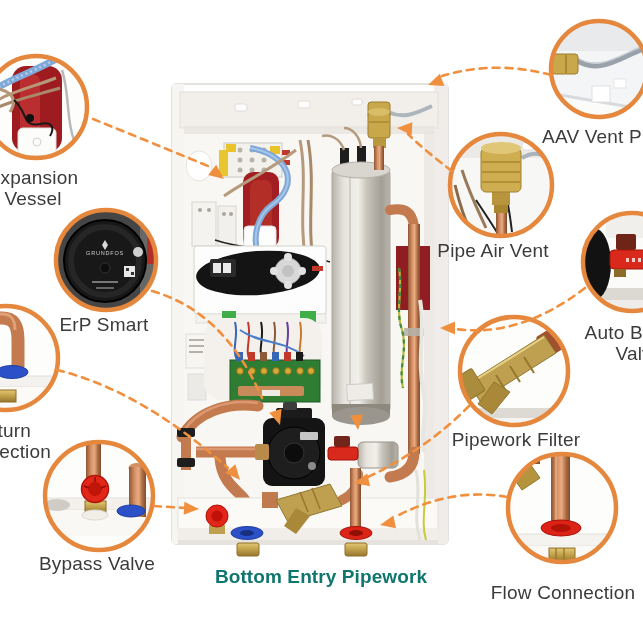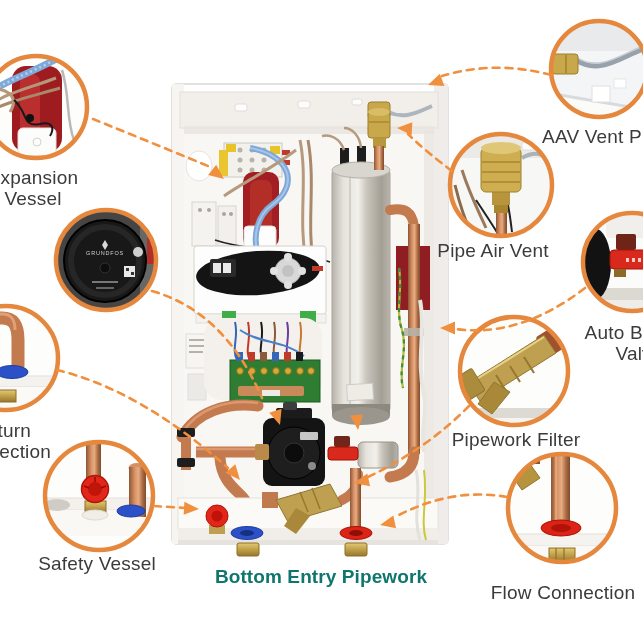--- a/index.html
+++ b/index.html
@@ -483,27 +483,28 @@
     <path d="M-15,-6.5 L0,0 L-15,6.5 Z" transform="translate(380,525) rotate(168)"></path>
     <path d="M-15,-6.5 L0,0 L-15,6.5 Z" transform="translate(358,430) rotate(85)"></path>
   </g>
 </svg>
 
 <div class="lbl lbl-ev">
   <span>Expansion</span>
   <span>Vessel</span>
 </div>
 <div class="lbl lbl-erp">
+  <span>ErP Smart</span>
 </div>
 <div class="lbl lbl-ret">
   <span>Return</span>
   <span>Connection</span>
 </div>
 <div class="lbl lbl-sv">
-  <span>Safety Vessel</span>
+  <span>Bypass Valve</span>
 </div>
 <div class="lbl lbl-aav">
   <span>AAV Vent Pipe</span>
 </div>
 <div class="lbl lbl-aavent">
   <span>Pipe Air Vent</span>
 </div>
 <div class="lbl lbl-byp">
   <span>Auto Bypass</span>
   <span>Valve</span>

